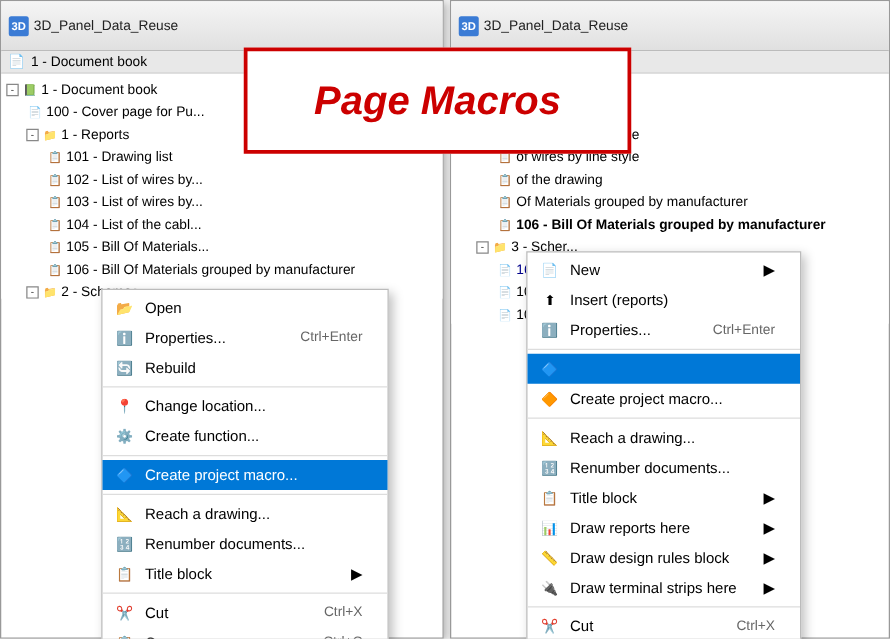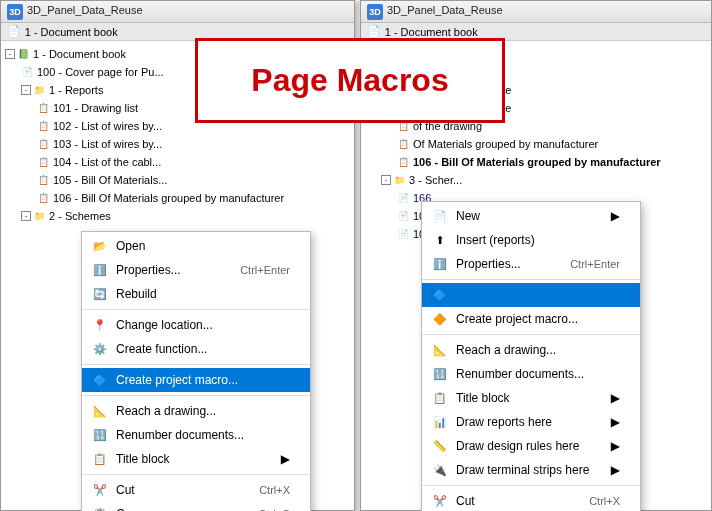--- a/index.html
+++ b/index.html
@@ -17,24 +17,25 @@
     .window-panel {
       position: absolute;
       background: #fff;
       border: 1px solid #999;
       box-shadow: 2px 2px 6px rgba(0,0,0,0.3);
     }
 
     
     .title-bar {
       display: flex;
+      align-items: center;
       background: linear-gradient(to bottom, #f5f5f5, #e0e0e0);
       border-bottom: 1px solid #bbb;
       padding: 3px 6px;
-      height: 22px;
+      height: 40px;
       gap: 4px;
     }
     .title-bar-icon {
       width: 16px;
       height: 16px;
       background: #3a7bd5;
       border-radius: 2px;
       display: flex; align-items: center; justify-content: center;
       color: #fff; font-size: 9px; font-weight: bold;
     }
@@ -127,20 +128,21 @@
     
     .page-macros-popup {
       position: absolute;
       background: #fff;
       border: 3px solid #cc0000;
       z-index: 200;
       padding: 10px 20px;
       display: flex;
       align-items: center;
       justify-content: center;
+      font-style: italic;
     }
     .page-macros-title {
       font-size: 32px;
       font-weight: bold;
       color: #cc0000;
       font-family: Arial, sans-serif;
     }
   </style>
 </head>
 <body>
@@ -361,21 +363,21 @@
       <span>Title block</span>
       <span class="menu-arrow">▶</span>
     </div>
     <div class="menu-item">
       <span class="menu-icon">📊</span>
       <span>Draw reports here</span>
       <span class="menu-arrow">▶</span>
     </div>
     <div class="menu-item">
       <span class="menu-icon">📏</span>
-      <span>Draw design rules here</span>
+      <span>Draw design rules block</span>
       <span class="menu-arrow">▶</span>
     </div>
     <div class="menu-item">
       <span class="menu-icon">🔌</span>
       <span>Draw terminal strips here</span>
       <span class="menu-arrow">▶</span>
     </div>
     <div class="menu-separator"></div>
     <div class="menu-item">
       <span class="menu-icon">✂️</span>

